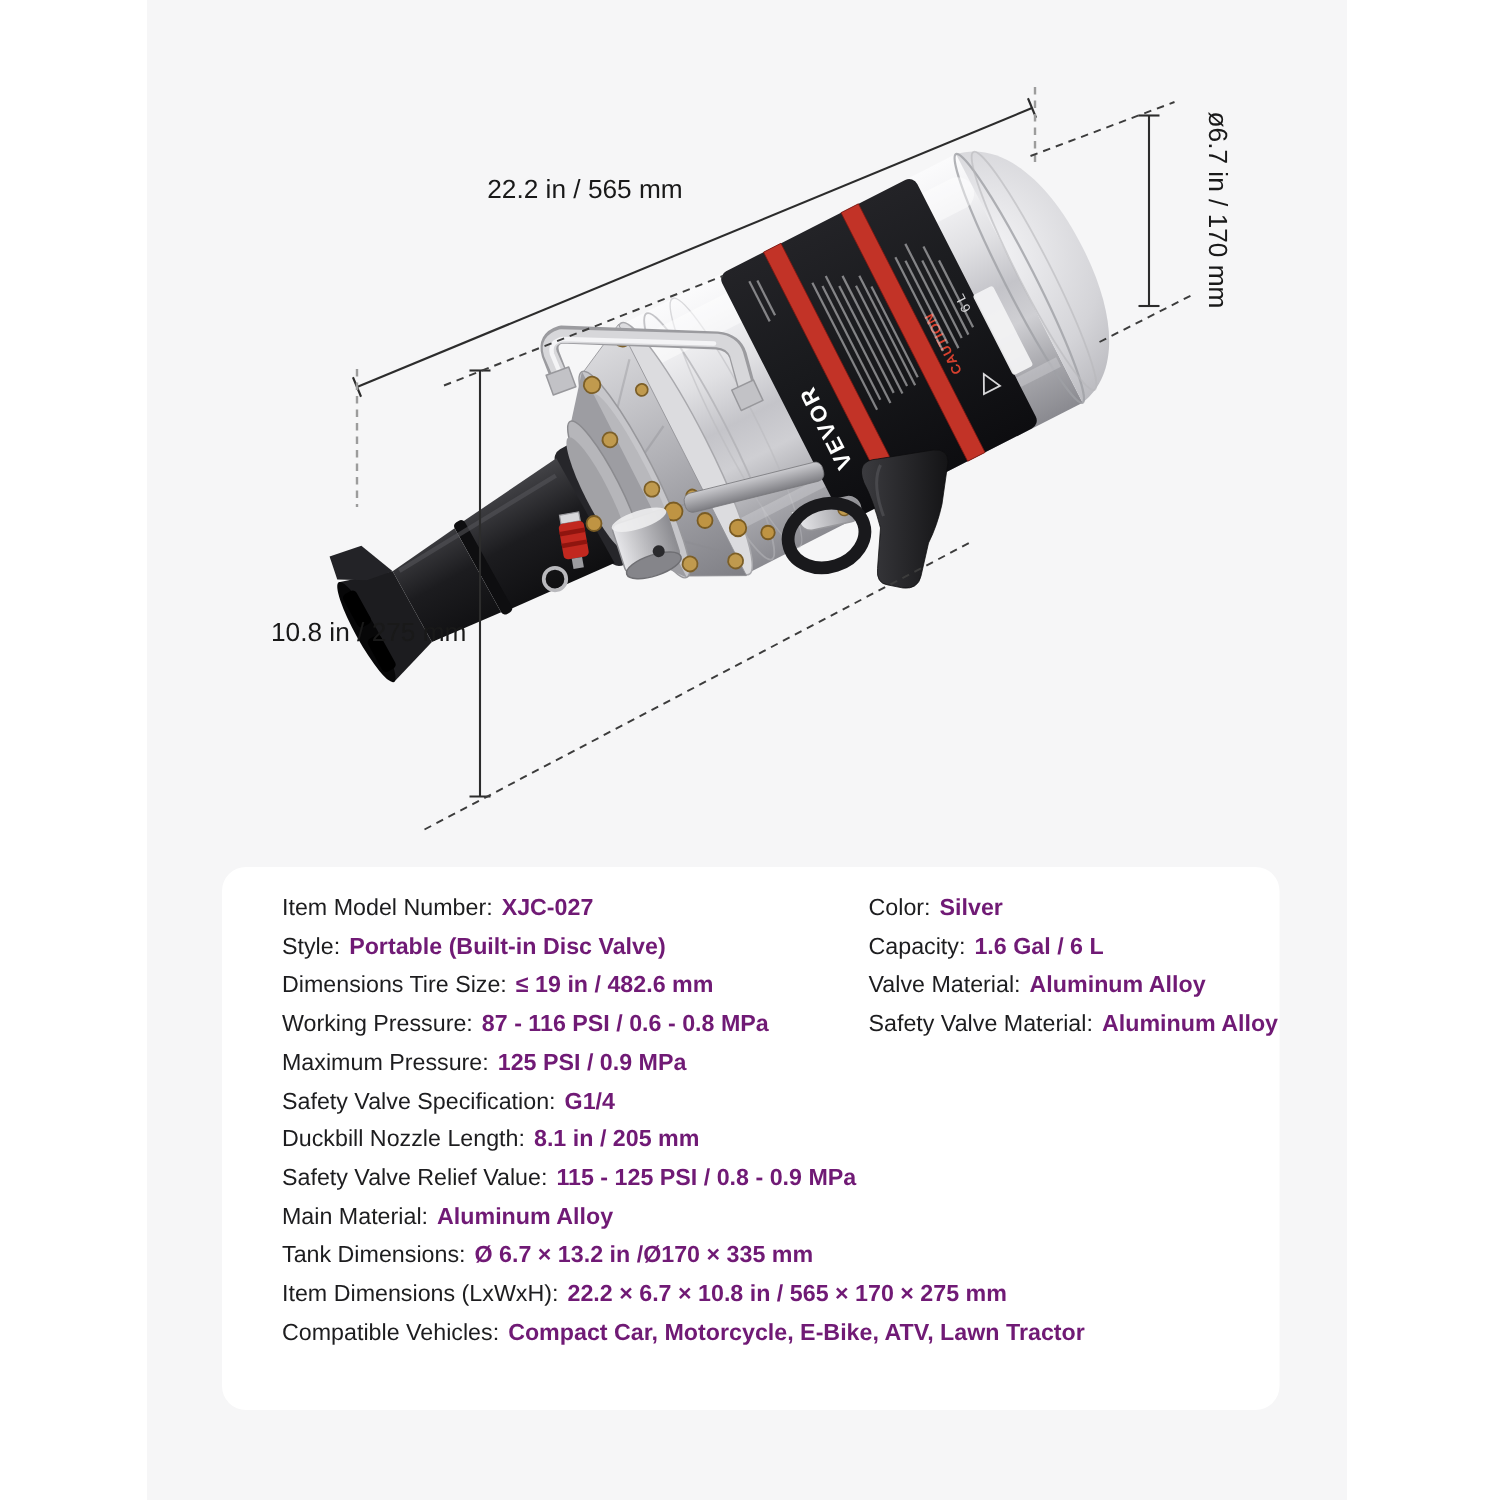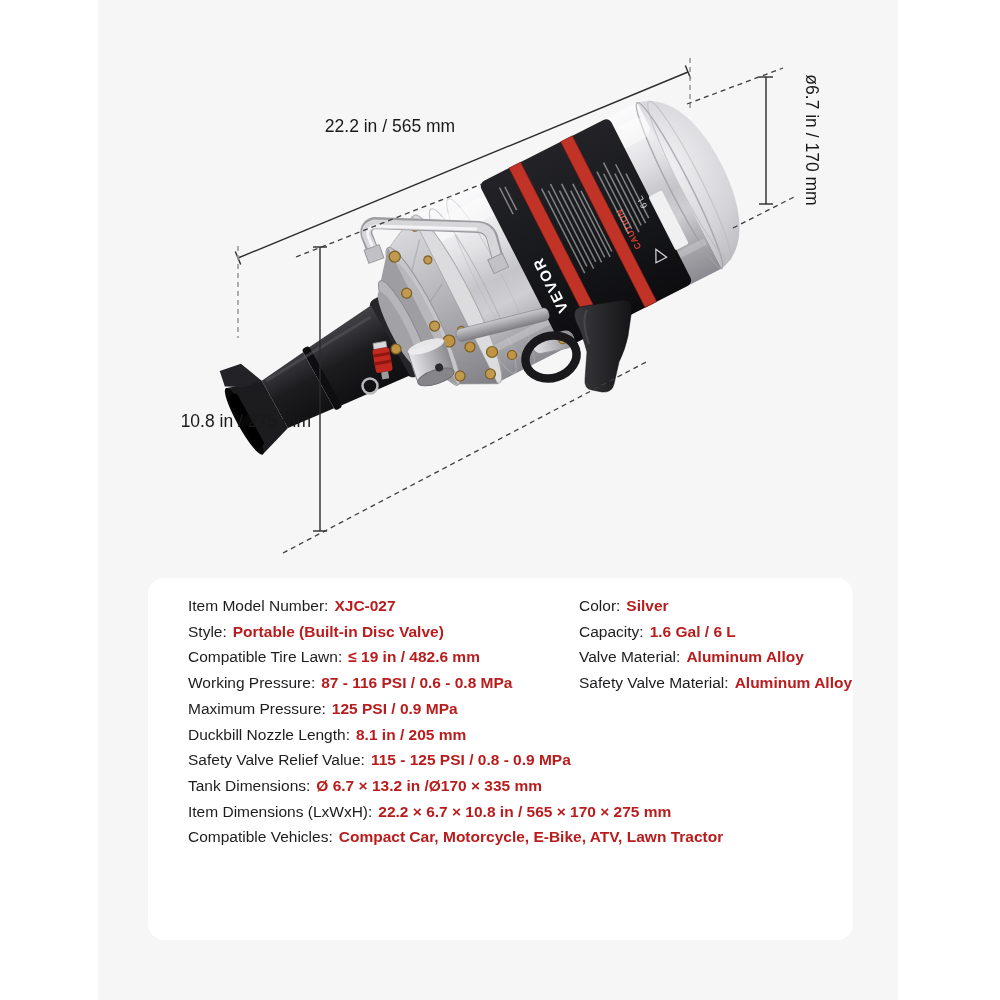--- a/index.html
+++ b/index.html
@@ -10,21 +10,21 @@
   .band { position:absolute; left:98px; top:0; width:800px; height:1000px; background:#f6f6f7; }
   .scene { position:absolute; left:0; top:0; }
   .panel {
     position:absolute; left:148px; top:578px; width:705px; height:362px;
     background:#ffffff; border-radius:16px;
   }
   .col { position:absolute; top:15px; }
   .col-left  { left:40px; }
   .col-right { left:431px; }
   .spec-row { font-size:15.5px; line-height:25.7px; white-space:nowrap; color:#1d1d1f; }
-  .spec-row .val { color:#b91c1c; font-weight:700; margin-left:6px; }
+  .spec-row .val { color:#701a75; font-weight:700; margin-left:6px; }
   .dim-label { font-size:17.5px; fill:#191919; }
   .tiny { opacity:.55; }
 </style>
 </head>
 <body>
 
 <div class="band"></div>
 
 <svg class="scene" width="1000" height="575" viewBox="0 0 1000 575">
   <defs>
@@ -229,25 +229,27 @@
 
   <text class="dim-label" x="390" y="132" text-anchor="middle">22.2 in / 565 mm</text>
   <text class="dim-label" x="311" y="427" text-anchor="end">10.8 in / 275 mm</text>
   <text class="dim-label" transform="translate(806,140) rotate(90)" text-anchor="middle">ø6.7 in / 170 mm</text>
 </svg>
 
 <div class="panel">
   <div class="col col-left">
     <div class="spec-row"><span>Item Model Number:</span><span class="val">XJC-027</span></div>
     <div class="spec-row"><span>Style:</span><span class="val">Portable (Built-in Disc Valve)</span></div>
-    <div class="spec-row"><span>Compatible Tire Lawn:</span><span class="val">≤ 19 in / 482.6 mm</span></div>
+    <div class="spec-row"><span>Dimensions Tire Size:</span><span class="val">≤ 19 in / 482.6 mm</span></div>
     <div class="spec-row"><span>Working Pressure:</span><span class="val">87 - 116 PSI / 0.6 - 0.8 MPa</span></div>
     <div class="spec-row"><span>Maximum Pressure:</span><span class="val">125 PSI / 0.9 MPa</span></div>
+    <div class="spec-row"><span>Safety Valve Specification:</span><span class="val">G1/4</span></div>
     <div class="spec-row"><span>Duckbill Nozzle Length:</span><span class="val">8.1 in / 205 mm</span></div>
     <div class="spec-row"><span>Safety Valve Relief Value:</span><span class="val">115 - 125 PSI / 0.8 - 0.9 MPa</span></div>
+    <div class="spec-row"><span>Main Material:</span><span class="val">Aluminum Alloy</span></div>
     <div class="spec-row"><span>Tank Dimensions:</span><span class="val">Ø 6.7 × 13.2 in /Ø170 × 335 mm</span></div>
     <div class="spec-row"><span>Item Dimensions (LxWxH):</span><span class="val">22.2 × 6.7 × 10.8 in / 565 × 170 × 275 mm</span></div>
     <div class="spec-row"><span>Compatible Vehicles:</span><span class="val">Compact Car, Motorcycle, E-Bike, ATV, Lawn Tractor</span></div>
   </div>
   <div class="col col-right">
     <div class="spec-row"><span>Color:</span><span class="val">Silver</span></div>
     <div class="spec-row"><span>Capacity:</span><span class="val">1.6 Gal / 6 L</span></div>
     <div class="spec-row"><span>Valve Material:</span><span class="val">Aluminum Alloy</span></div>
     <div class="spec-row"><span>Safety Valve Material:</span><span class="val">Aluminum Alloy</span></div>
   </div>

